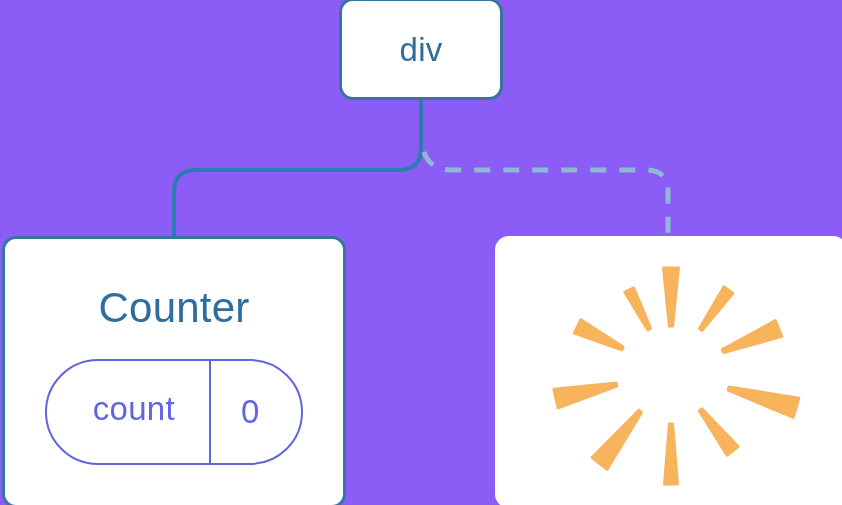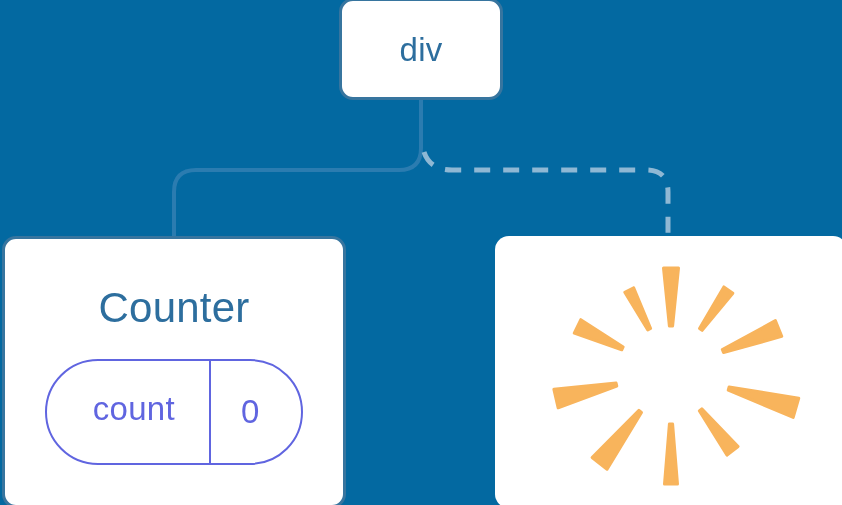--- a/index.html
+++ b/index.html
@@ -9,21 +9,21 @@
   body {
     width: 842px;
     height: 505px;
     overflow: hidden;
     font-family: "Liberation Sans", sans-serif;
   }
   #stage {
     position: relative;
     width: 842px;
     height: 505px;
-    background: #0369a1;
+    background: #8b5cf6;
     overflow: hidden;
   }
   #wires {
     position: absolute;
     left: 0;
     top: 0;
     width: 842px;
     height: 505px;
   }
 

